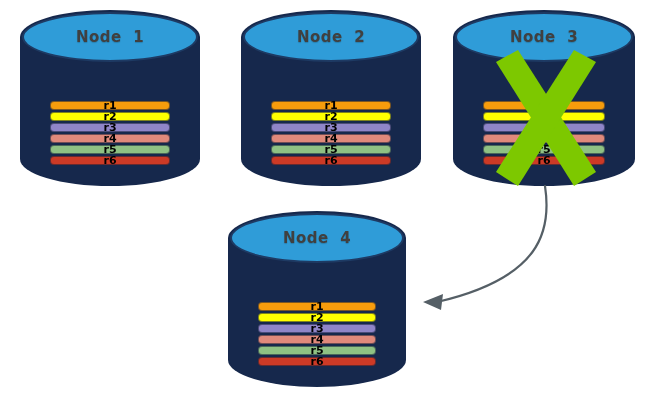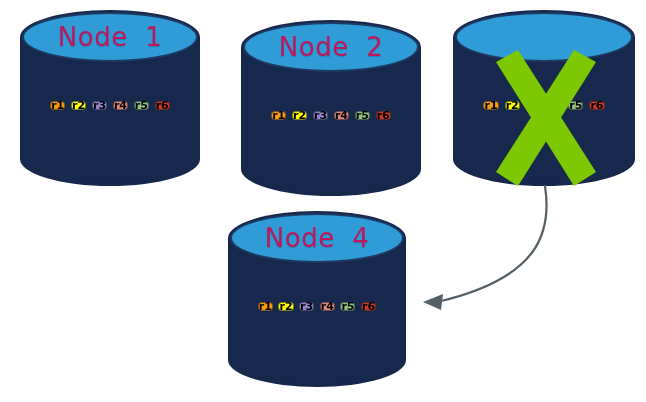--- a/index.html
+++ b/index.html
@@ -48,35 +48,36 @@
   }
   .node-title {
     position: absolute;
     left: 0;
     top: 0;
     width: 100%;
     height: 29%;
     display: flex;
     align-items: center;
     justify-content: center;
-    color: #be185d;
-    font-weight: normal;
-    font-size: 26px;
+    color: #404040;
+    font-weight: bold;
+    font-size: 15px;
     letter-spacing: 0.5px;
     white-space: pre;
     text-shadow: 0 1px 1px rgba(0,0,0,0.18);
     pointer-events: none;
   }
   .rows {
     position: absolute;
     left: 16%;
     right: 16%;
     top: 33%;
     bottom: 11%;
     display: flex;
+    flex-direction: column;
     justify-content: space-between;
     margin-top: 32px;
   }
   .row-bar {
     position: relative;
     height: 14%;
     border-radius: 4px;
     border: 1px solid rgba(20,30,55,0.55);
     box-sizing: border-box;
     display: flex;
@@ -115,37 +116,38 @@
     <div class="rows">
       <div class="row-bar" style="background:#f79c0c;">r1</div>
       <div class="row-bar" style="background:#ffff00;">r2</div>
       <div class="row-bar" style="background:#8f85c8;">r3</div>
       <div class="row-bar" style="background:#e0897b;">r4</div>
       <div class="row-bar" style="background:#8fc183;">r5</div>
       <div class="row-bar" style="background:#cc3a26;">r6</div>
     </div>
   </div>
 
-  <div class="node" style="left:243px; top:22px; width:176px; height:172px;">
+  <div class="node" style="left:243px; top:12px; width:176px; height:172px;">
     <div class="cyl-body"></div>
     <div class="cyl-top"></div>
     <div class="node-title">Node  2</div>
     <div class="rows">
       <div class="row-bar" style="background:#f79c0c;">r1</div>
       <div class="row-bar" style="background:#ffff00;">r2</div>
       <div class="row-bar" style="background:#8f85c8;">r3</div>
       <div class="row-bar" style="background:#e0897b;">r4</div>
       <div class="row-bar" style="background:#8fc183;">r5</div>
       <div class="row-bar" style="background:#cc3a26;">r6</div>
     </div>
   </div>
 
   <div class="node" style="left:455px; top:12px; width:178px; height:172px;">
     <div class="cyl-body"></div>
     <div class="cyl-top"></div>
+    <div class="node-title">Node  3</div>
     <div class="rows">
       <div class="row-bar" style="background:#f79c0c;">r1</div>
       <div class="row-bar" style="background:#ffff00;">r2</div>
       <div class="row-bar" style="background:#8f85c8;">r3</div>
       <div class="row-bar" style="background:#e0897b;">r4</div>
       <div class="row-bar" style="background:#8fc183;">r5</div>
       <div class="row-bar" style="background:#cc3a26;">r6</div>
     </div>
   </div>
 

